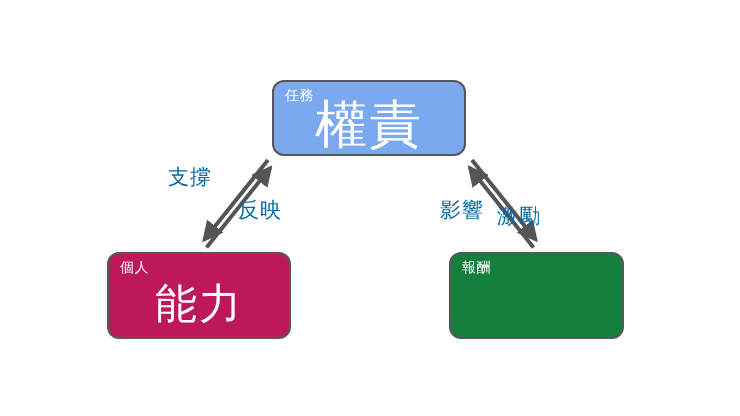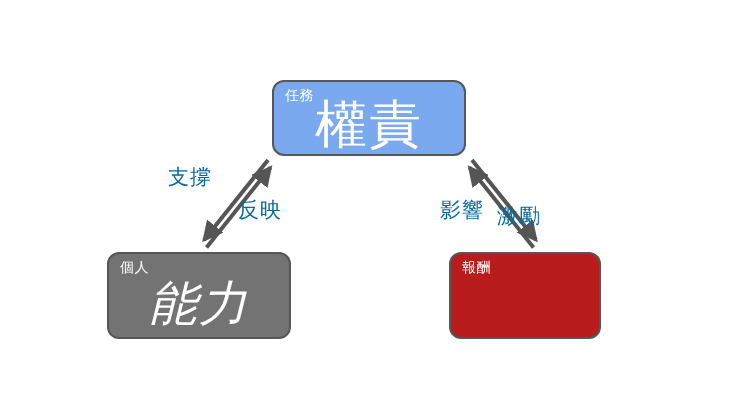--- a/index.html
+++ b/index.html
@@ -50,33 +50,33 @@
     top: 80px;
     width: 194px;
     height: 76px;
     background: #7aa9ef;
   }
   #node-left {
     left: 107px;
     top: 252px;
     width: 184px;
     height: 87px;
-    background: #737373;
+    background: #be185d;
     align-items: center;
   }
   #node-right {
     left: 449px;
     top: 252px;
-    width: 152px;
+    width: 175px;
     height: 87px;
-    background: #b91c1c;
+    background: #15803d;
   }
   #node-top .main { font-size: 52px; }
   #node-left .main,
-  #node-right .main { font-size: 48px; transform: translateY(8px); font-style: italic; }
+  #node-right .main { font-size: 42px; transform: translateY(8px); }
 
   svg.connectors {
     position: absolute;
     left: 0;
     top: 0;
     width: 740px;
     height: 416px;
     pointer-events: none;
   }
   .edge-label {

